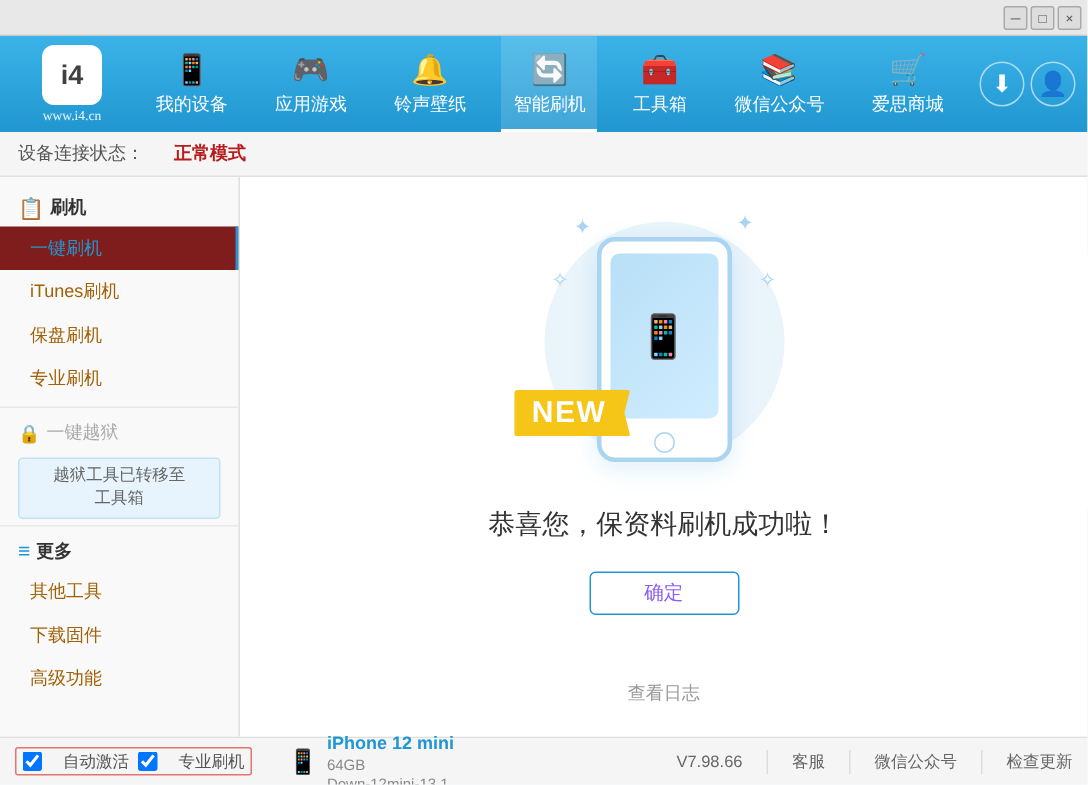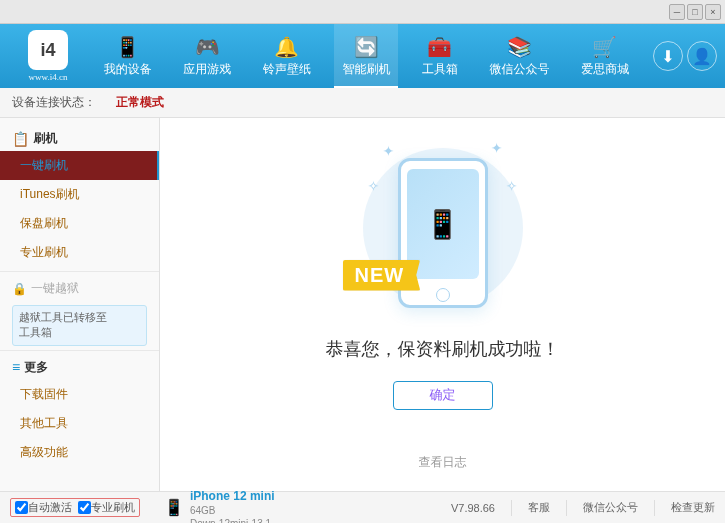--- a/index.html
+++ b/index.html
@@ -166,20 +166,21 @@
     .sidebar-locked .icon { margin-right: 4px; }
     .sidebar-notice {
       margin: 4px 12px;
       background: #e8f4fd;
       border: 1px solid #bee3f5;
       border-radius: 3px;
       padding: 4px 6px;
       font-size: 11px;
       color: #666;
       line-height: 1.4;
+      text-align: center;
     }
 
     
     .content {
       flex: 1;
       display: flex;
       flex-direction: column;
       align-items: center;
       justify-content: center;
       background: white;
@@ -281,21 +282,21 @@
     }
     .bottom-left {
       display: flex;
       align-items: center;
       gap: 8px;
       flex: 1;
     }
     .checkbox-item {
       display: flex;
       align-items: center;
-      gap: 0;
+      gap: 14px;
       font-size: 11px;
       color: #555;
       cursor: pointer;
     }
     .checkbox-item input { cursor: pointer; }
     .device-info {
       display: flex;
       align-items: center;
       gap: 6px;
       margin-left: 16px;
@@ -436,24 +437,24 @@
     <div class="sidebar-notice">
       <span>越狱工具已转移至<br>工具箱</span>
     </div>
     <div class="sidebar-divider"></div>
 
     <div class="sidebar-section-title">
       <span class="icon">≡</span>
       <span>更多</span>
     </div>
     <div class="sidebar-item">
+      <span>其他工具</span>
+    </div>
+    <div class="sidebar-item">
       <span>下载固件</span>
-    </div>
-    <div class="sidebar-item">
-      <span>其他工具</span>
     </div>
     <div class="sidebar-item">
       <span>高级功能</span>
     </div>
   </div>
 
   <div class="content">
     <div class="success-illustration">
       <div class="circle-bg"></div>
 

